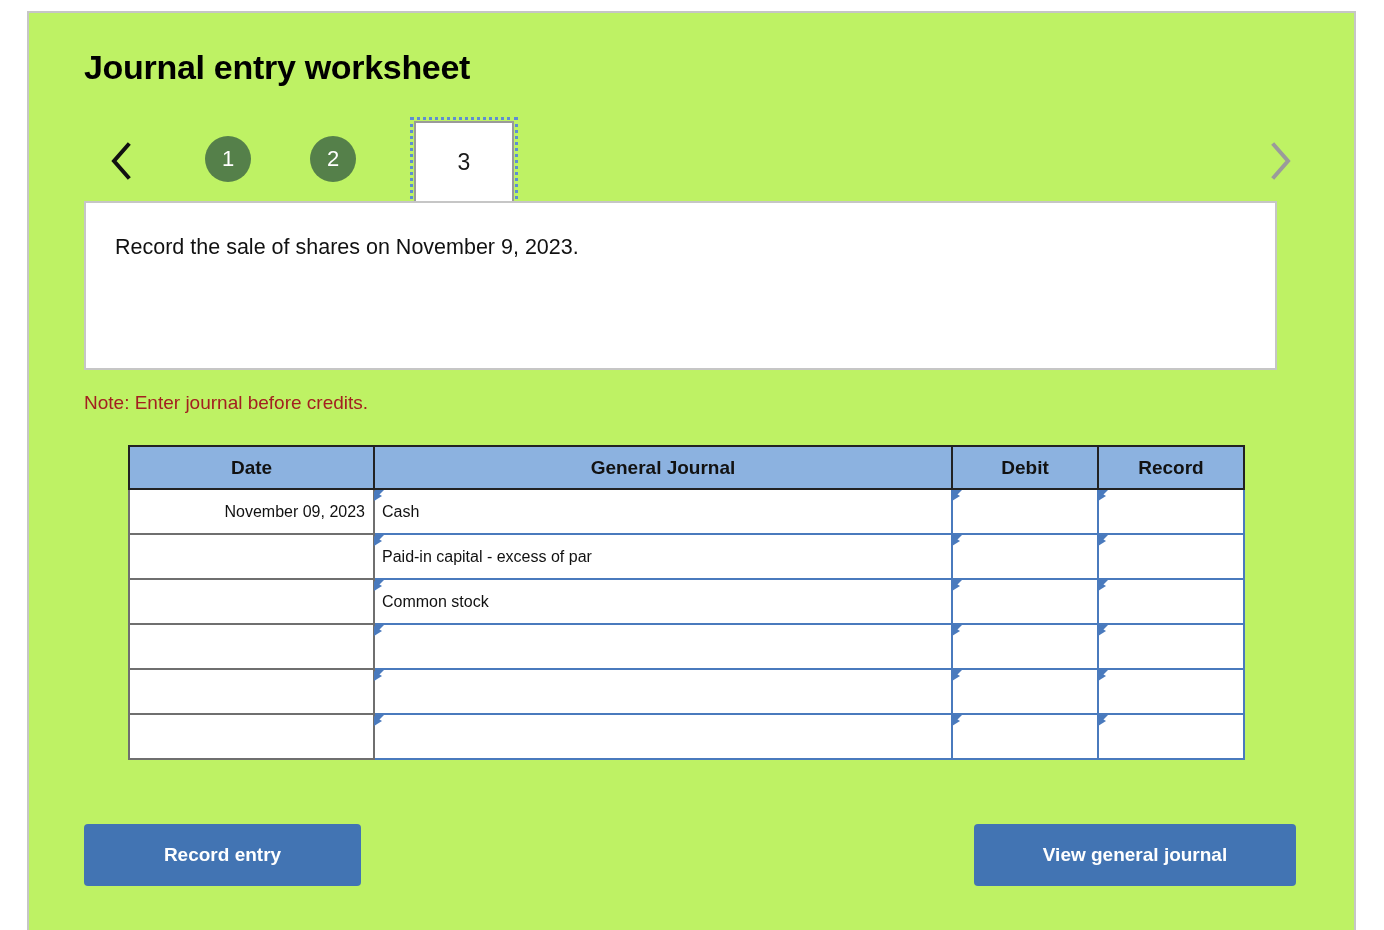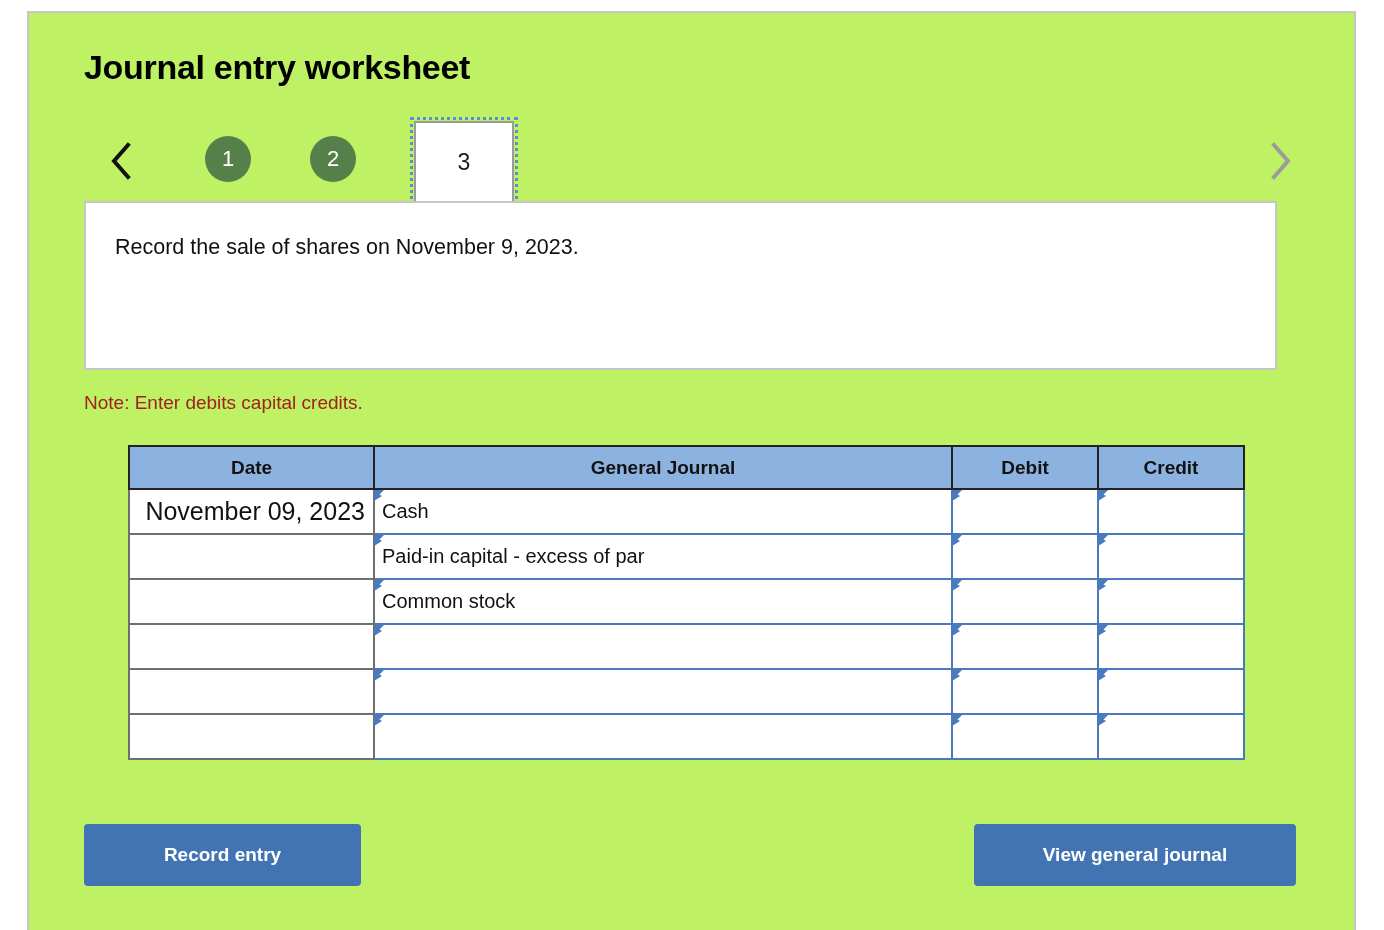--- a/index.html
+++ b/index.html
@@ -157,21 +157,21 @@
   }
   col.c-date   { width: 245px; }
   col.c-gj     { width: 578px; }
   col.c-debit  { width: 146px; }
   col.c-credit { width: 146px; }
 
   
   td.date-cell {
     text-align: right;
     padding-right: 8px;
-    font-size: 25px;
+    font-size: 16px;
     color: #111111;
     white-space: nowrap;
   }
 
   
   td.edit {
     position: relative;
     border: 2px solid #4a7abd;
     background: #ffffff;
   }
@@ -192,21 +192,21 @@
     top: -8px;
     width: 0;
     height: 0;
     border-left: 8px solid #4a7abd;
     border-top: 5px solid transparent;
     border-bottom: 5px solid transparent;
   }
   td.edit .celltext {
     display: block;
     padding-left: 7px;
-    font-size: 20px;
+    font-size: 16px;
     color: #111111;
     white-space: nowrap;
     line-height: 41px;
   }
 
   
   .btn {
     position: absolute;
     background: #4274b3;
     color: #ffffff;
@@ -260,35 +260,35 @@
           <polyline points="5,3 19,19 5,35" fill="none" stroke="#9b9b9b" stroke-width="4" stroke-linecap="square" stroke-linejoin="miter"></polyline>
         </svg>
       </span>
     </div>
   </div>
 
   <div class="desc-panel">
     <div class="desc-text">Record the sale of shares on November 9, 2023.</div>
   </div>
 
-  <div class="note">Note: Enter debits capital credits.</div>
+  <div class="note">Note: Enter journal before credits.</div>
 
   <table class="jtable">
     <colgroup>
       <col class="c-date">
         <col class="c-gj">
         <col class="c-debit">
         <col class="c-credit">
     </colgroup>
     <thead>
       <tr>
         <th>Date</th>
         <th>General Journal</th>
         <th>Debit</th>
-        <th>Credit</th>
+        <th>Record</th>
       </tr>
     </thead>
     <tbody>
       <tr>
         <td class="date-cell">November 09, 2023</td>
         <td class="edit">
             <span class="tri"></span>
             <span class="celltext">Cash</span>
           </td>
         <td class="edit">

